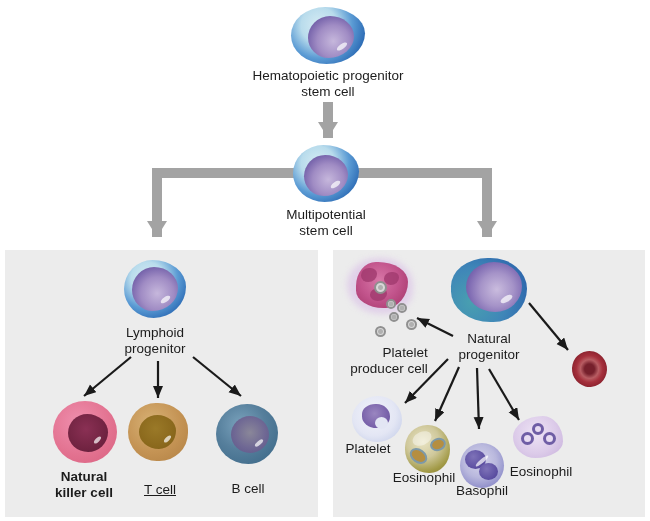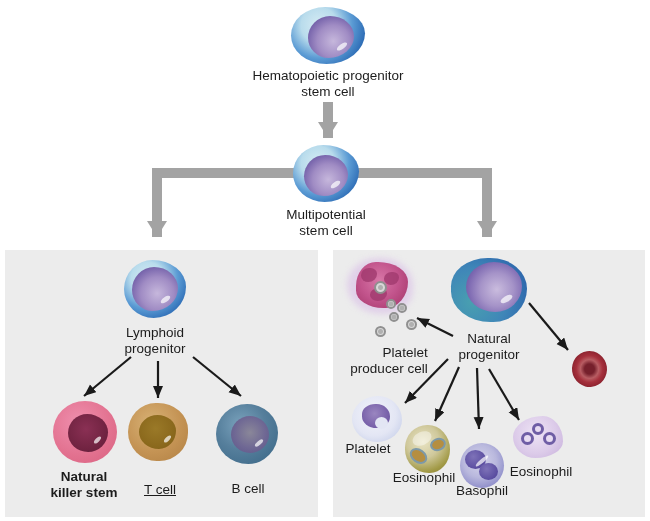--- a/index.html
+++ b/index.html
@@ -207,21 +207,21 @@
   <div class="lbl" style="left:489px;top:331px;">
     <div>Natural</div>
     <div>progenitor</div>
   </div>
   <div class="lbl" style="left:389px;top:345px;text-align:right;">
     <div>Platelet</div>
     <div>producer cell</div>
   </div>
   <div class="lbl" style="left:84px;top:469px;font-weight:bold;">
     <div>Natural</div>
-    <div>killer stem</div>
+    <div>killer cell</div>
   </div>
   <div class="lbl" style="left:160px;top:482px;text-decoration:underline;">T cell</div>
   <div class="lbl" style="left:248px;top:481px;">B cell</div>
   <div class="lbl" style="left:368px;top:441px;">Platelet</div>
   <div class="lbl" style="left:424px;top:470px;">Eosinophil</div>
   <div class="lbl" style="left:482px;top:483px;">Basophil</div>
   <div class="lbl" style="left:541px;top:464px;">Eosinophil</div>
 
 </div>
 

